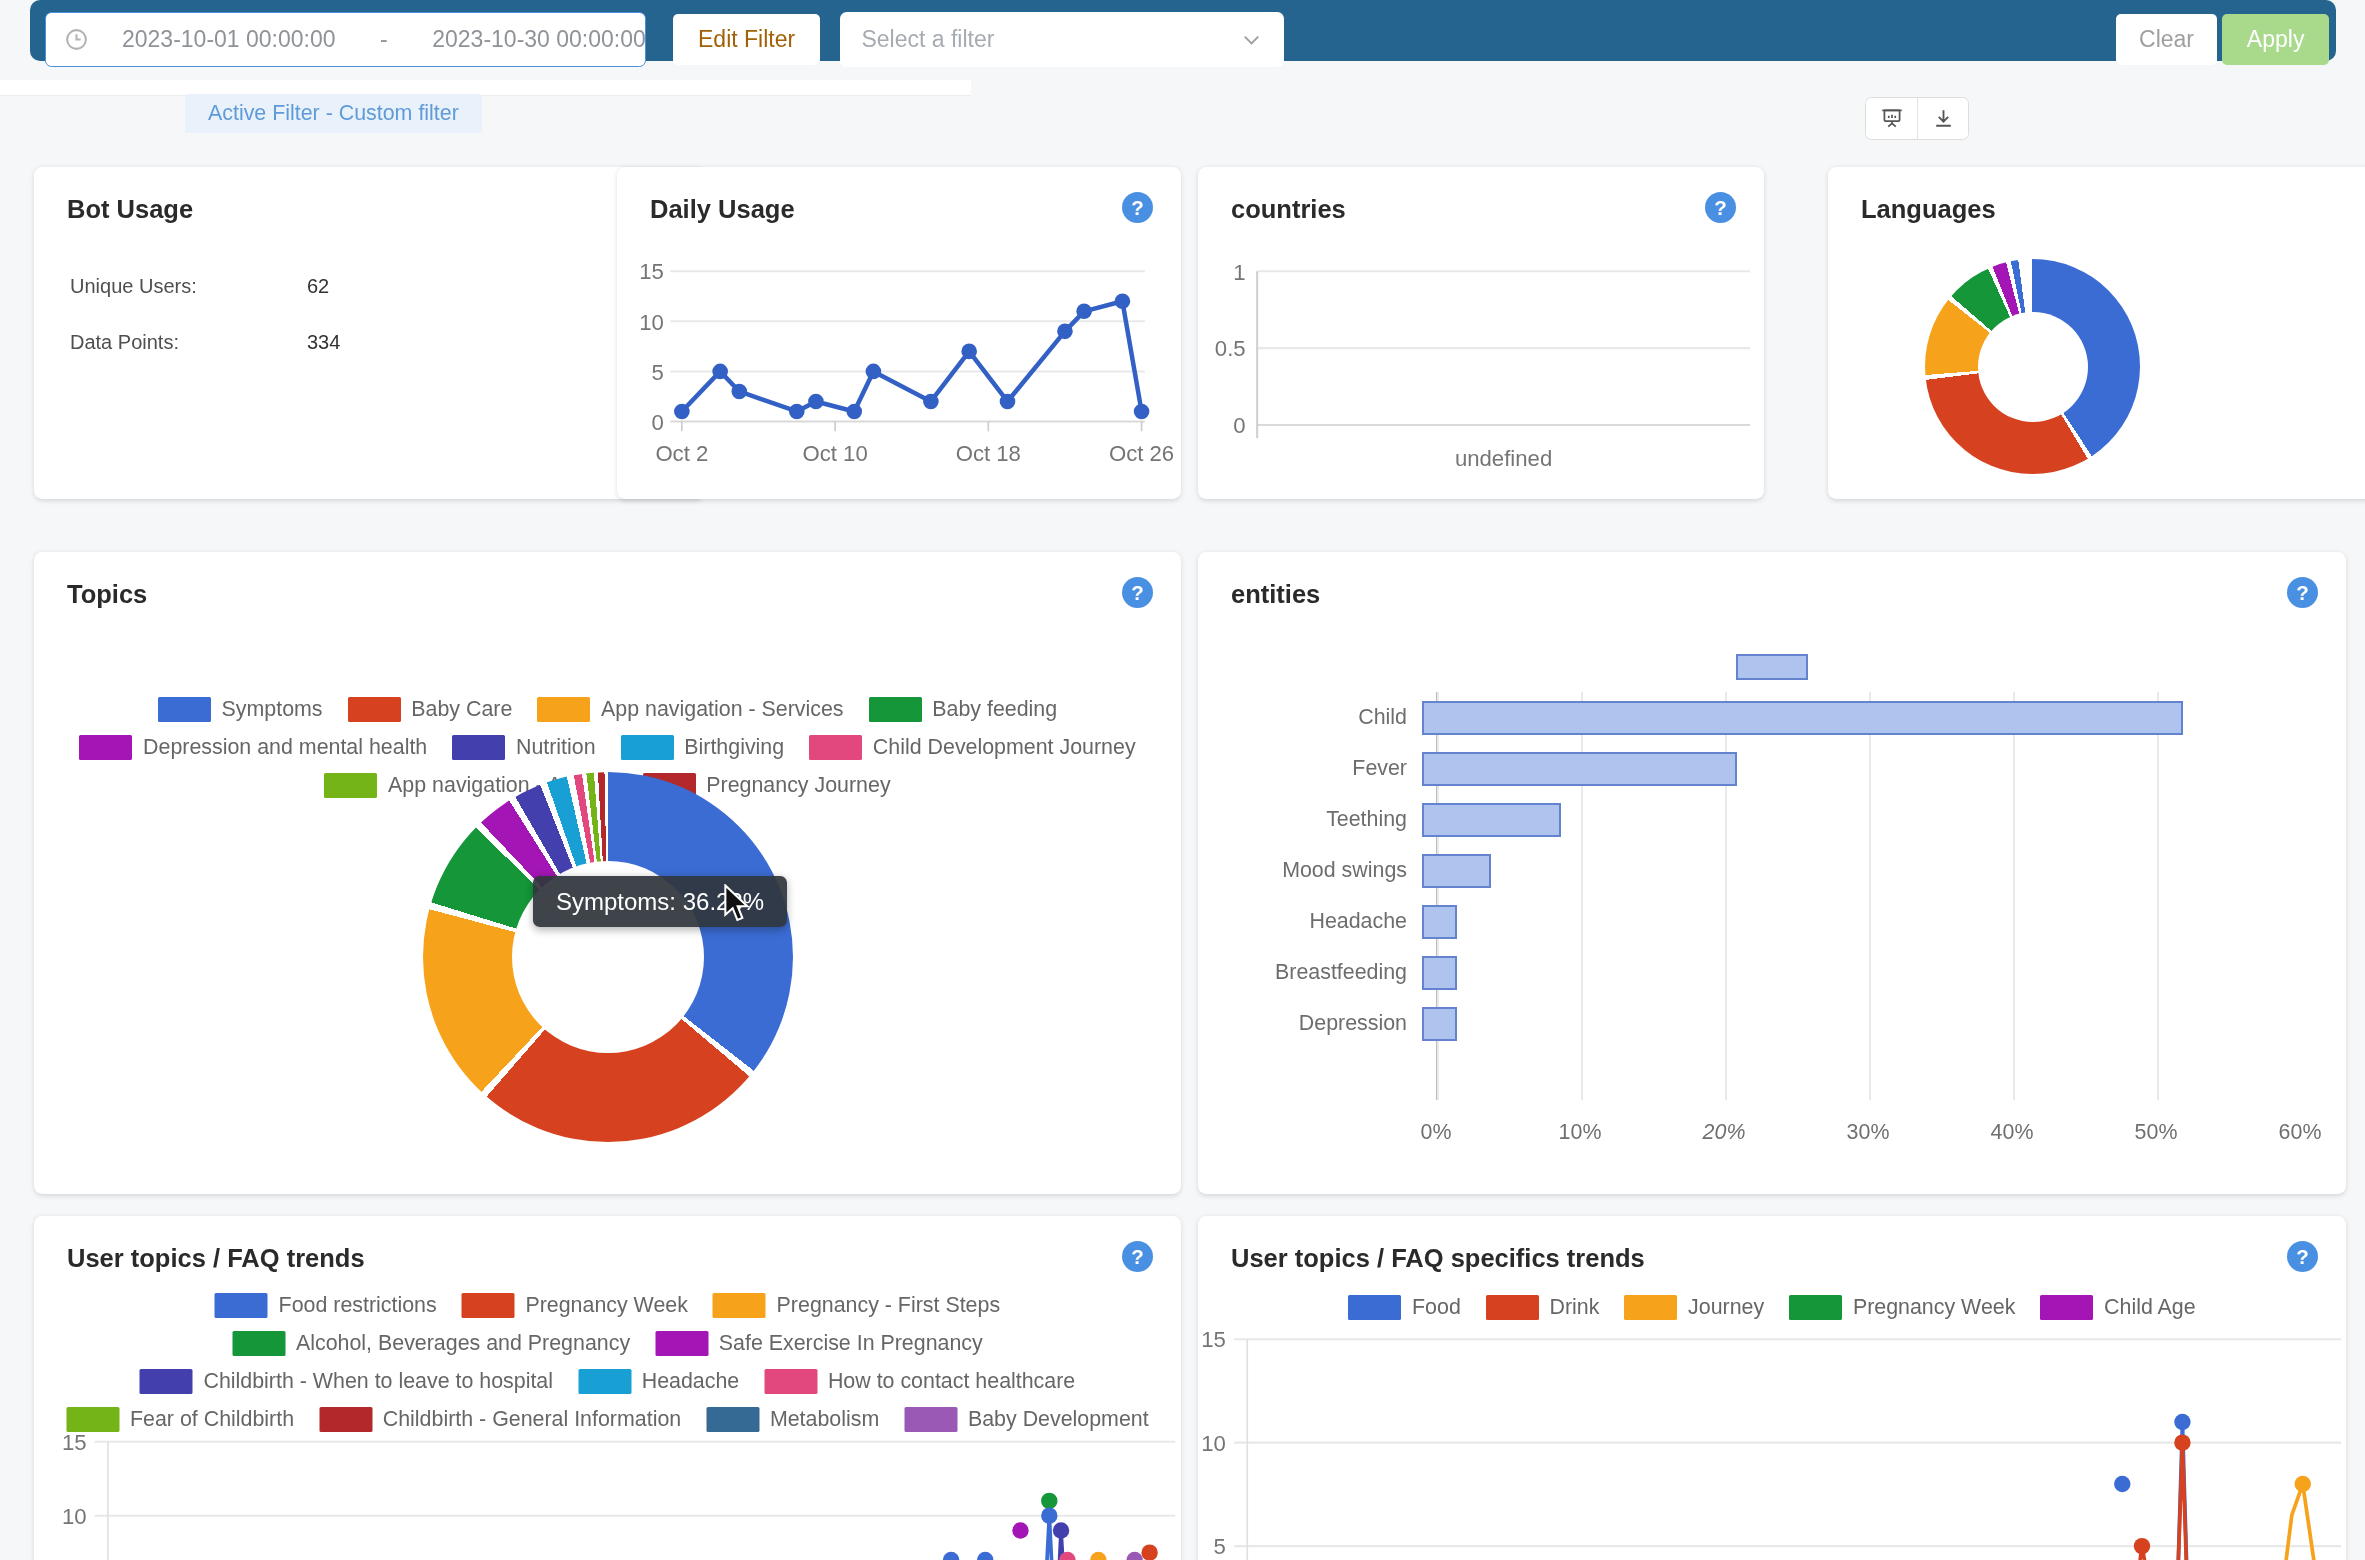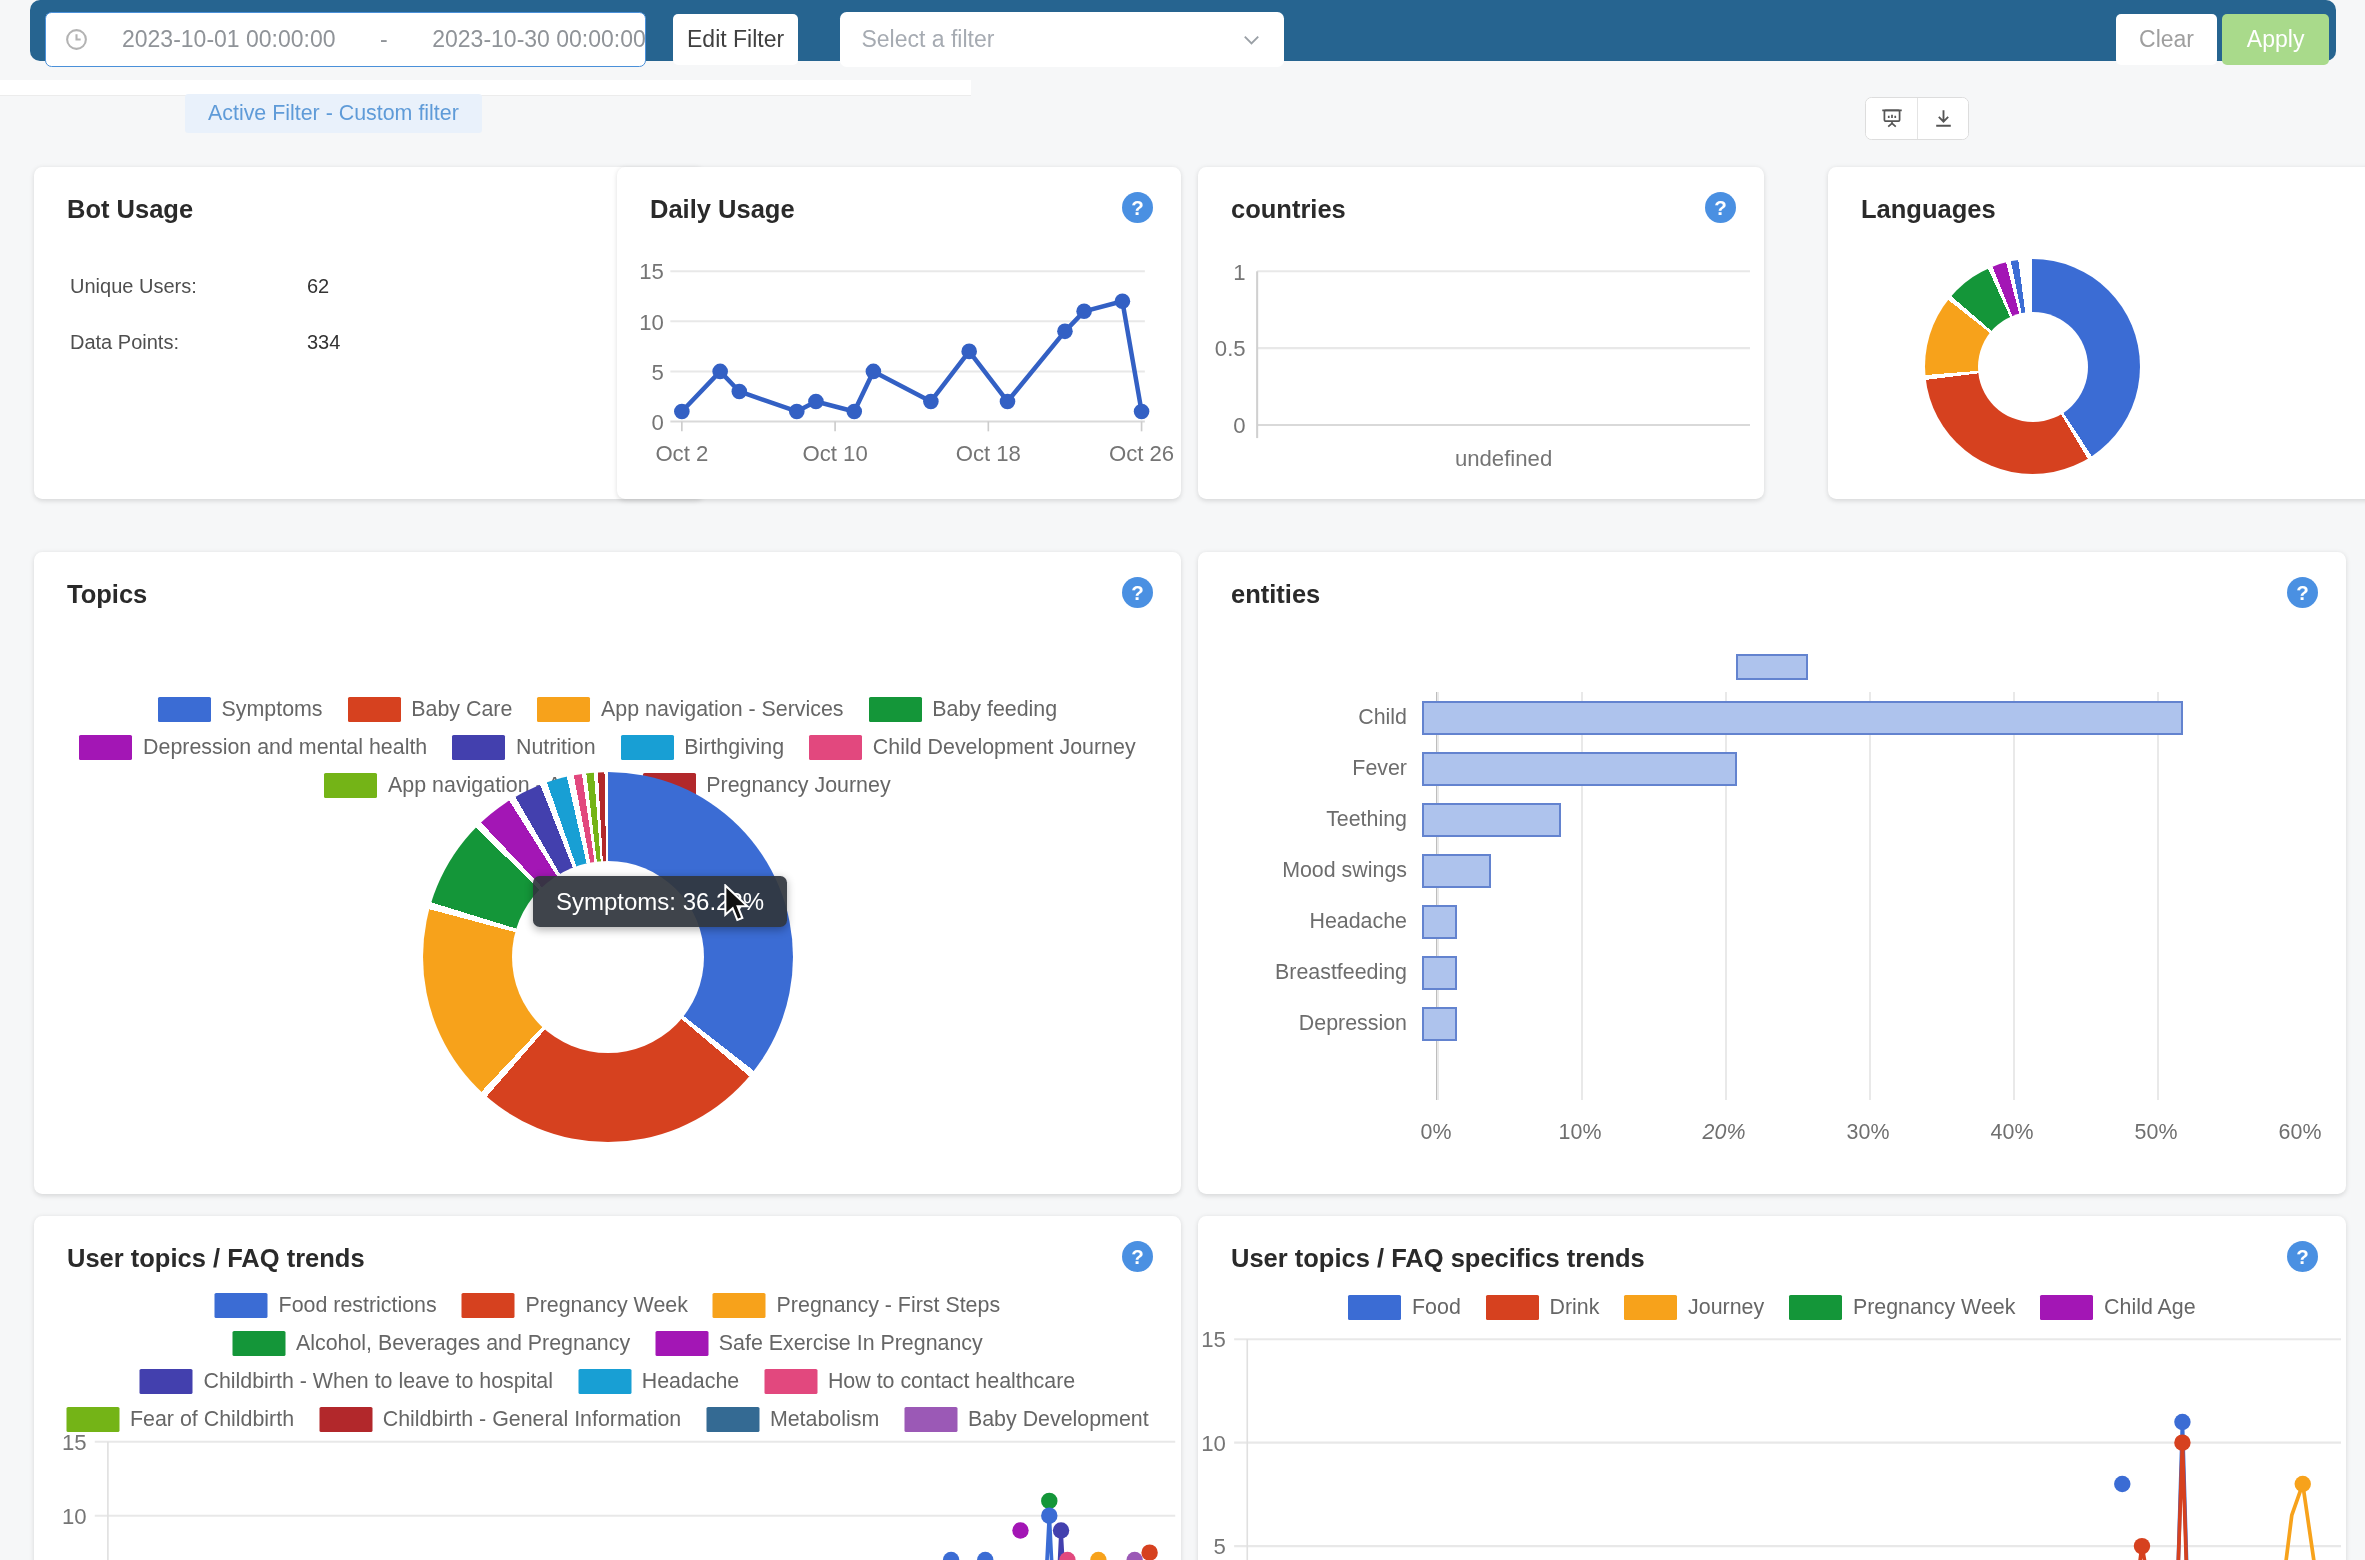--- a/index.html
+++ b/index.html
@@ -9,22 +9,22 @@
 
   
   .topbar { position:absolute; left:30px; top:0; width:2306px; height:61px;
             background:#266490; border-radius:10px;text-decoration:underline; }
   .date-input { position:absolute; left:15px; top:12.3px; width:601px; height:55px;
                 background:#fff; border:1.6px solid #4a90d9; border-radius:6.6px;
                 display:flex; align-items:center; padding:0 18px; gap:33px;
                 font-size:23px; color:#8f9398; white-space:nowrap; }
   .date-input .sep { color:#8f9398; padding:0 11.5px; }
   .btn { border:none; border-radius:5px; font-size:23px; font-family:inherit; cursor:pointer; }
-  .edit-btn { position:absolute; left:643px; top:14px; height:51px; padding:0 14px;
-              background:#fff; color:#404040; }
+  .edit-btn { position:absolute; left:643px; top:14px; height:51px; padding:0 25px;
+              background:#fff; color:#a16207; }
   .filter-select { position:absolute; left:810px; top:12.3px; width:444px; height:55px;
                    background:#fff; border-radius:6.6px; display:flex; align-items:center;
                    justify-content:space-between; padding:0 21.4px; font-size:23px; color:#a6abb2; }
   .clear-btn { position:absolute; right:119px; top:14px; height:51px; padding:0 23px;
                background:#fff; color:#9f9f9f; }
   .apply-btn { position:absolute; right:6.6px; top:14px; height:51px; padding:0 25px;
                background:#a9da8b; color:#fff; }
 
   
   .ghost-panel { position:absolute; left:0; top:80px; width:971px; height:16.4px;

